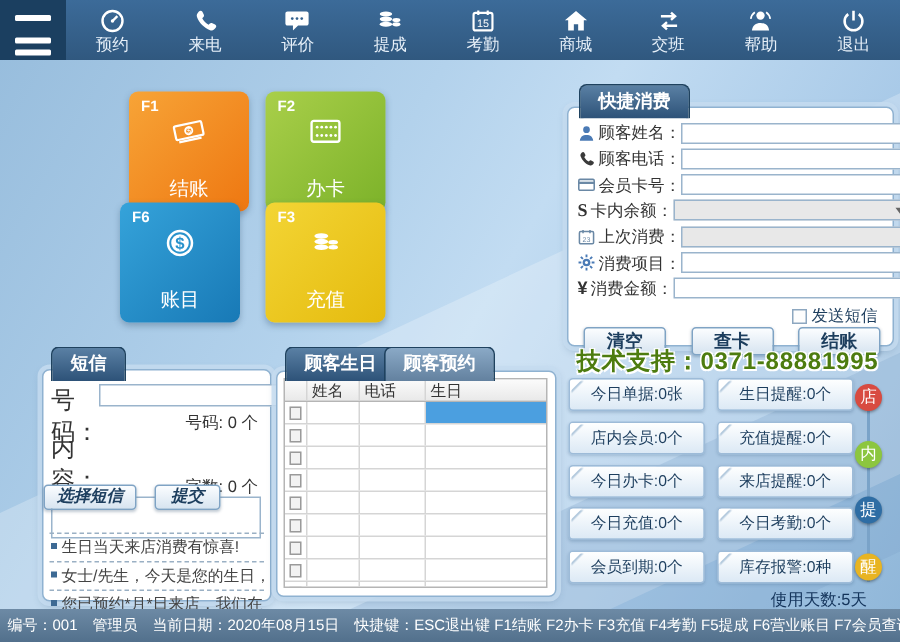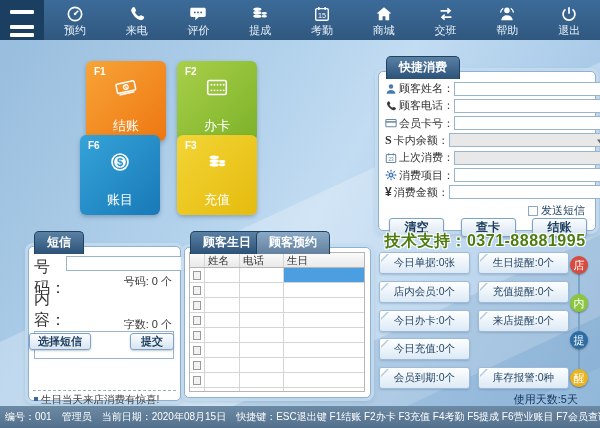--- a/index.html
+++ b/index.html
@@ -97,25 +97,25 @@
   .usage { position:absolute; right:22px; top:392px; font-size:11px; color:#13335a; z-index:4; }
 
   
   .sms-tab { left:34px; top:231px; }
   .sms-body { left:28px; top:246px; width:153px; height:155px; font-size:11px; }
   .sms-row { position:absolute; left:5px; right:6px; display:flex; }
   .sms-label { width:34px; font-size:16px; color:#333; padding-top:1px; }
   .sms-input { flex:1; height:15px; border:1px solid #9ab4cc; font-size:11px; padding:0 2px; outline:none; }
   .sms-area { flex:1; height:40px; border:1px solid #9ab4cc; font-size:11px; resize:none; outline:none; }
   .sms-count { position:absolute; right:8px; font-size:11px; color:#333; }
-  .sms-btns { position:absolute; left:0; right:6px; top:86px; display:flex; justify-content:space-between; gap:12px; }
+  .sms-btns { position:absolute; left:0; right:6px; top:76px; display:flex; justify-content:flex-start; gap:12px;font-style:italic; }
   .btn.small { min-width:44px; height:17px; line-height:15px; font-size:11px; }
   .phrases { position:absolute; left:4px; right:4px; top:108px; }
   .phrase { border-top:1px dashed #9ab0c4; padding:2px 0 2px 8px; position:relative;
-    font-size:10.5px; color:#444; white-space:nowrap; overflow:hidden; cursor:pointer;margin-top:35px; }
+    font-size:10.5px; color:#444; white-space:nowrap; overflow:hidden; cursor:pointer; }
   .phrase:last-child { border-bottom:1px dashed #9ab0c4; }
   .phrase::before { content:""; position:absolute; left:1px; top:6px; width:4px; height:4px;
     background:#3d6a94; }
 
   
   .bd-tab1 { left:190px; top:231px; }
   .bd-tab2 { left:256px; top:231px; }
   .bd-body { left:184px; top:247px; width:187px; height:151px; }
   .bd-table { position:absolute; left:4px; top:4px; right:5px; bottom:5px; border:1px solid #b5b5b5;
     background:#fff; overflow:hidden; }
@@ -418,20 +418,23 @@
     </div>
     <div class="rem-btn" style="left: 0px; top: 57.6px;">
       <span>今日办卡:0个</span>
     </div>
     <div class="rem-btn" style="left: 99px; top: 57.6px;">
       <span>来店提醒:0个</span>
     </div>
     <div class="rem-btn" style="left: 0px; top: 86.4px;">
       <span>今日充值:0个</span>
     </div>
+    <div class="rem-btn" style="left: 99px; top: 86.4px;">
+      <span>今日考勤:0个</span>
+    </div>
     <div class="rem-btn" style="left: 0px; top: 115.2px;">
       <span>会员到期:0个</span>
     </div>
     <div class="rem-btn" style="left: 99px; top: 115.2px;">
       <span>库存报警:0种</span>
     </div>
   </div>
 <div class="ribbon">
     <div class="badge" style="top: 4px; background: rgb(216, 75, 65);">店</div>
     <div class="badge" style="top: 41.5px; background: rgb(140, 198, 63);">内</div>

